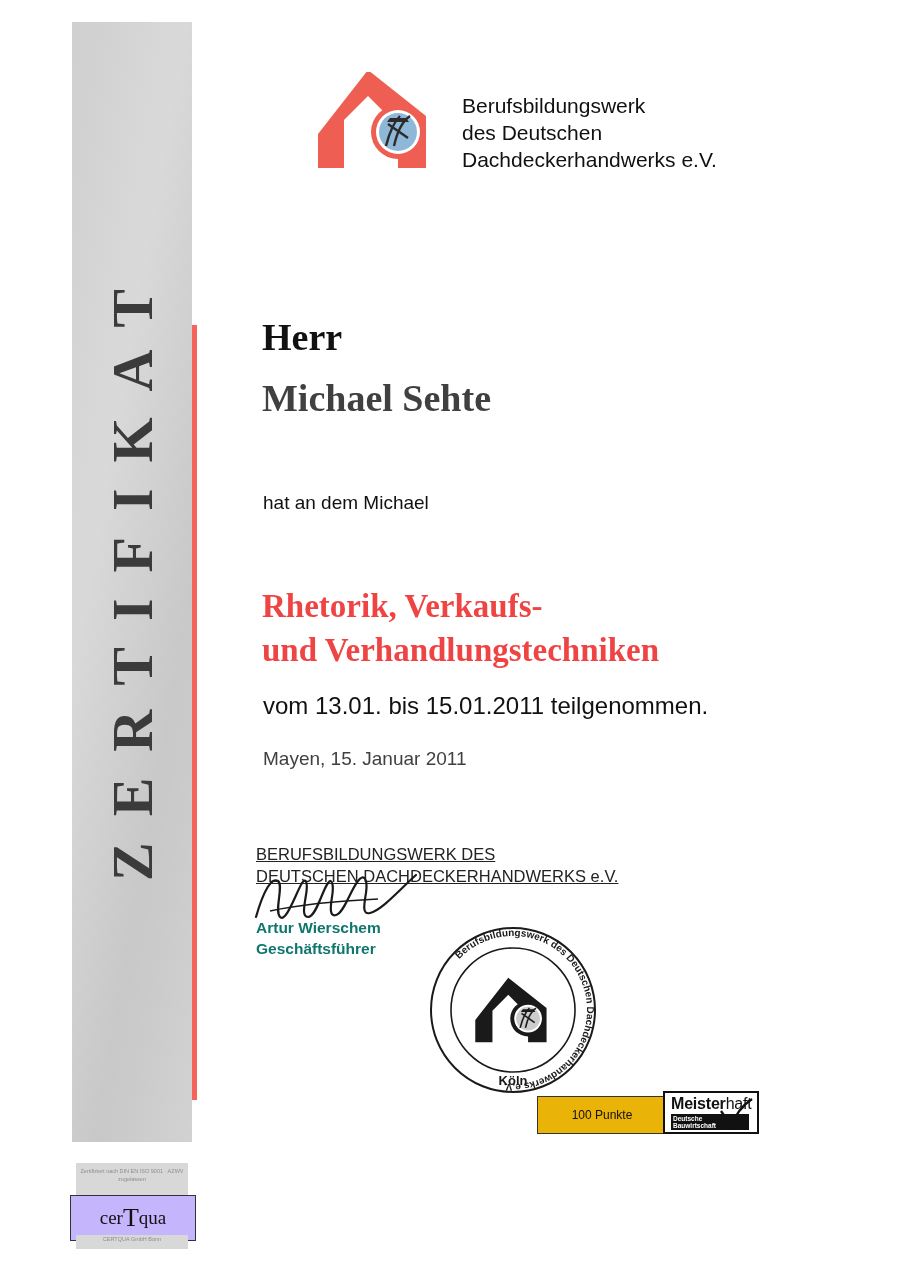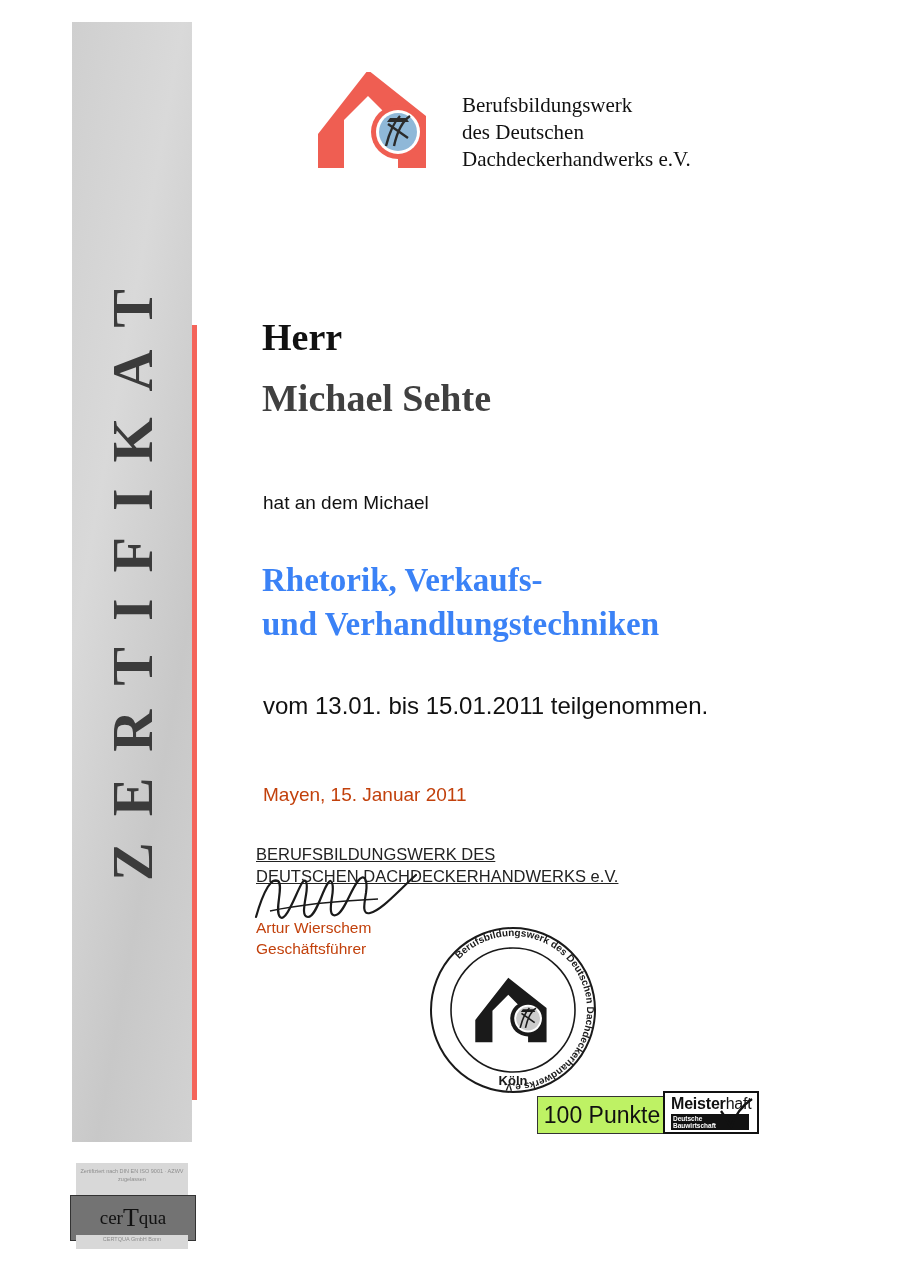--- a/index.html
+++ b/index.html
@@ -67,21 +67,21 @@
     width: 125px;
     height: 100px;
   }
   .logo-text {
     position: absolute;
     left: 152px;
     top: 20px;
     font-size: 21px;
     line-height: 27px;
     color: #111;
-    font-family: Liberation Serif, serif;
+    font-family: Liberation Sans, sans-serif;
   }
 
   
   .recipient-salutation {
     position: absolute;
     left: 262px;
     top: 315px;
     font-family: "Liberation Serif", serif;
     font-weight: bold;
     font-size: 38px;
@@ -100,41 +100,41 @@
   .intro-line {
     position: absolute;
     left: 263px;
     top: 492px;
     font-size: 19px;
     color: #111;
   }
   .seminar-title {
     position: absolute;
     left: 262px;
-    top: 558px;
+    top: 584px;
     width: 560px;
     font-family: "Liberation Serif", serif;
     font-weight: bold;
     font-size: 33px;
     line-height: 44px;
-    color: #3b82f6;
+    color: #ef4444;
   }
   .attendance-line {
     position: absolute;
     left: 263px;
     top: 692px;
     font-size: 24px;
     color: #111;
   }
   .place-date-line {
     position: absolute;
     left: 263px;
-    top: 784px;
+    top: 748px;
     font-size: 19px;
-    color: #c2410c;
+    color: #404040;
   }
 
   
   .signature-org {
     position: absolute;
     left: 256px;
     top: 843px;
     width: 400px;
     font-size: 16.5px;
     line-height: 22px;
@@ -146,45 +146,46 @@
     top: 865px;
     width: 190px;
     height: 70px;
   }
   .signature-name {
     position: absolute;
     left: 256px;
     top: 917px;
     font-size: 15.5px;
     line-height: 21px;
-    color: #c2410c;
+    color: #0f766e;
+    font-weight: bold;
   }
 
   
   .stamp {
     position: absolute;
     left: 418px;
     top: 915px;
     width: 190px;
     height: 190px;
   }
 
   
   .points-badge {
     position: absolute;
     left: 537px;
     top: 1096px;
     width: 128px;
     height: 36px;
     border: 1.5px solid #333;
-    background: #bef264;
+    background: #eab308;
     display: flex;
     align-items: center;
     justify-content: center;
-    font-size: 23px;
+    font-size: 12px;
     color: #111;
   }
   .meisterhaft-badge {
     position: absolute;
     left: 663px;
     top: 1091px;
     width: 96px;
     height: 43px;
     border: 2px solid #111;
     background: #fff;
@@ -241,21 +242,21 @@
     padding-top: 4px;
     box-sizing: border-box;
   }
   .certqua-box {
     position: absolute;
     left: 0;
     top: 32px;
     width: 124px;
     height: 44px;
     border: 1.5px solid #333;
-    background: #737373;
+    background: #c4b5fd;
     display: flex;
     align-items: center;
     justify-content: center;
     font-family: "Liberation Serif", serif;
     color: #111;
   }
   .certqua-box .cq-small { font-size: 19px; }
   .certqua-box .cq-big { font-size: 26px; }
   .certqua-bottom {
     position: absolute;

